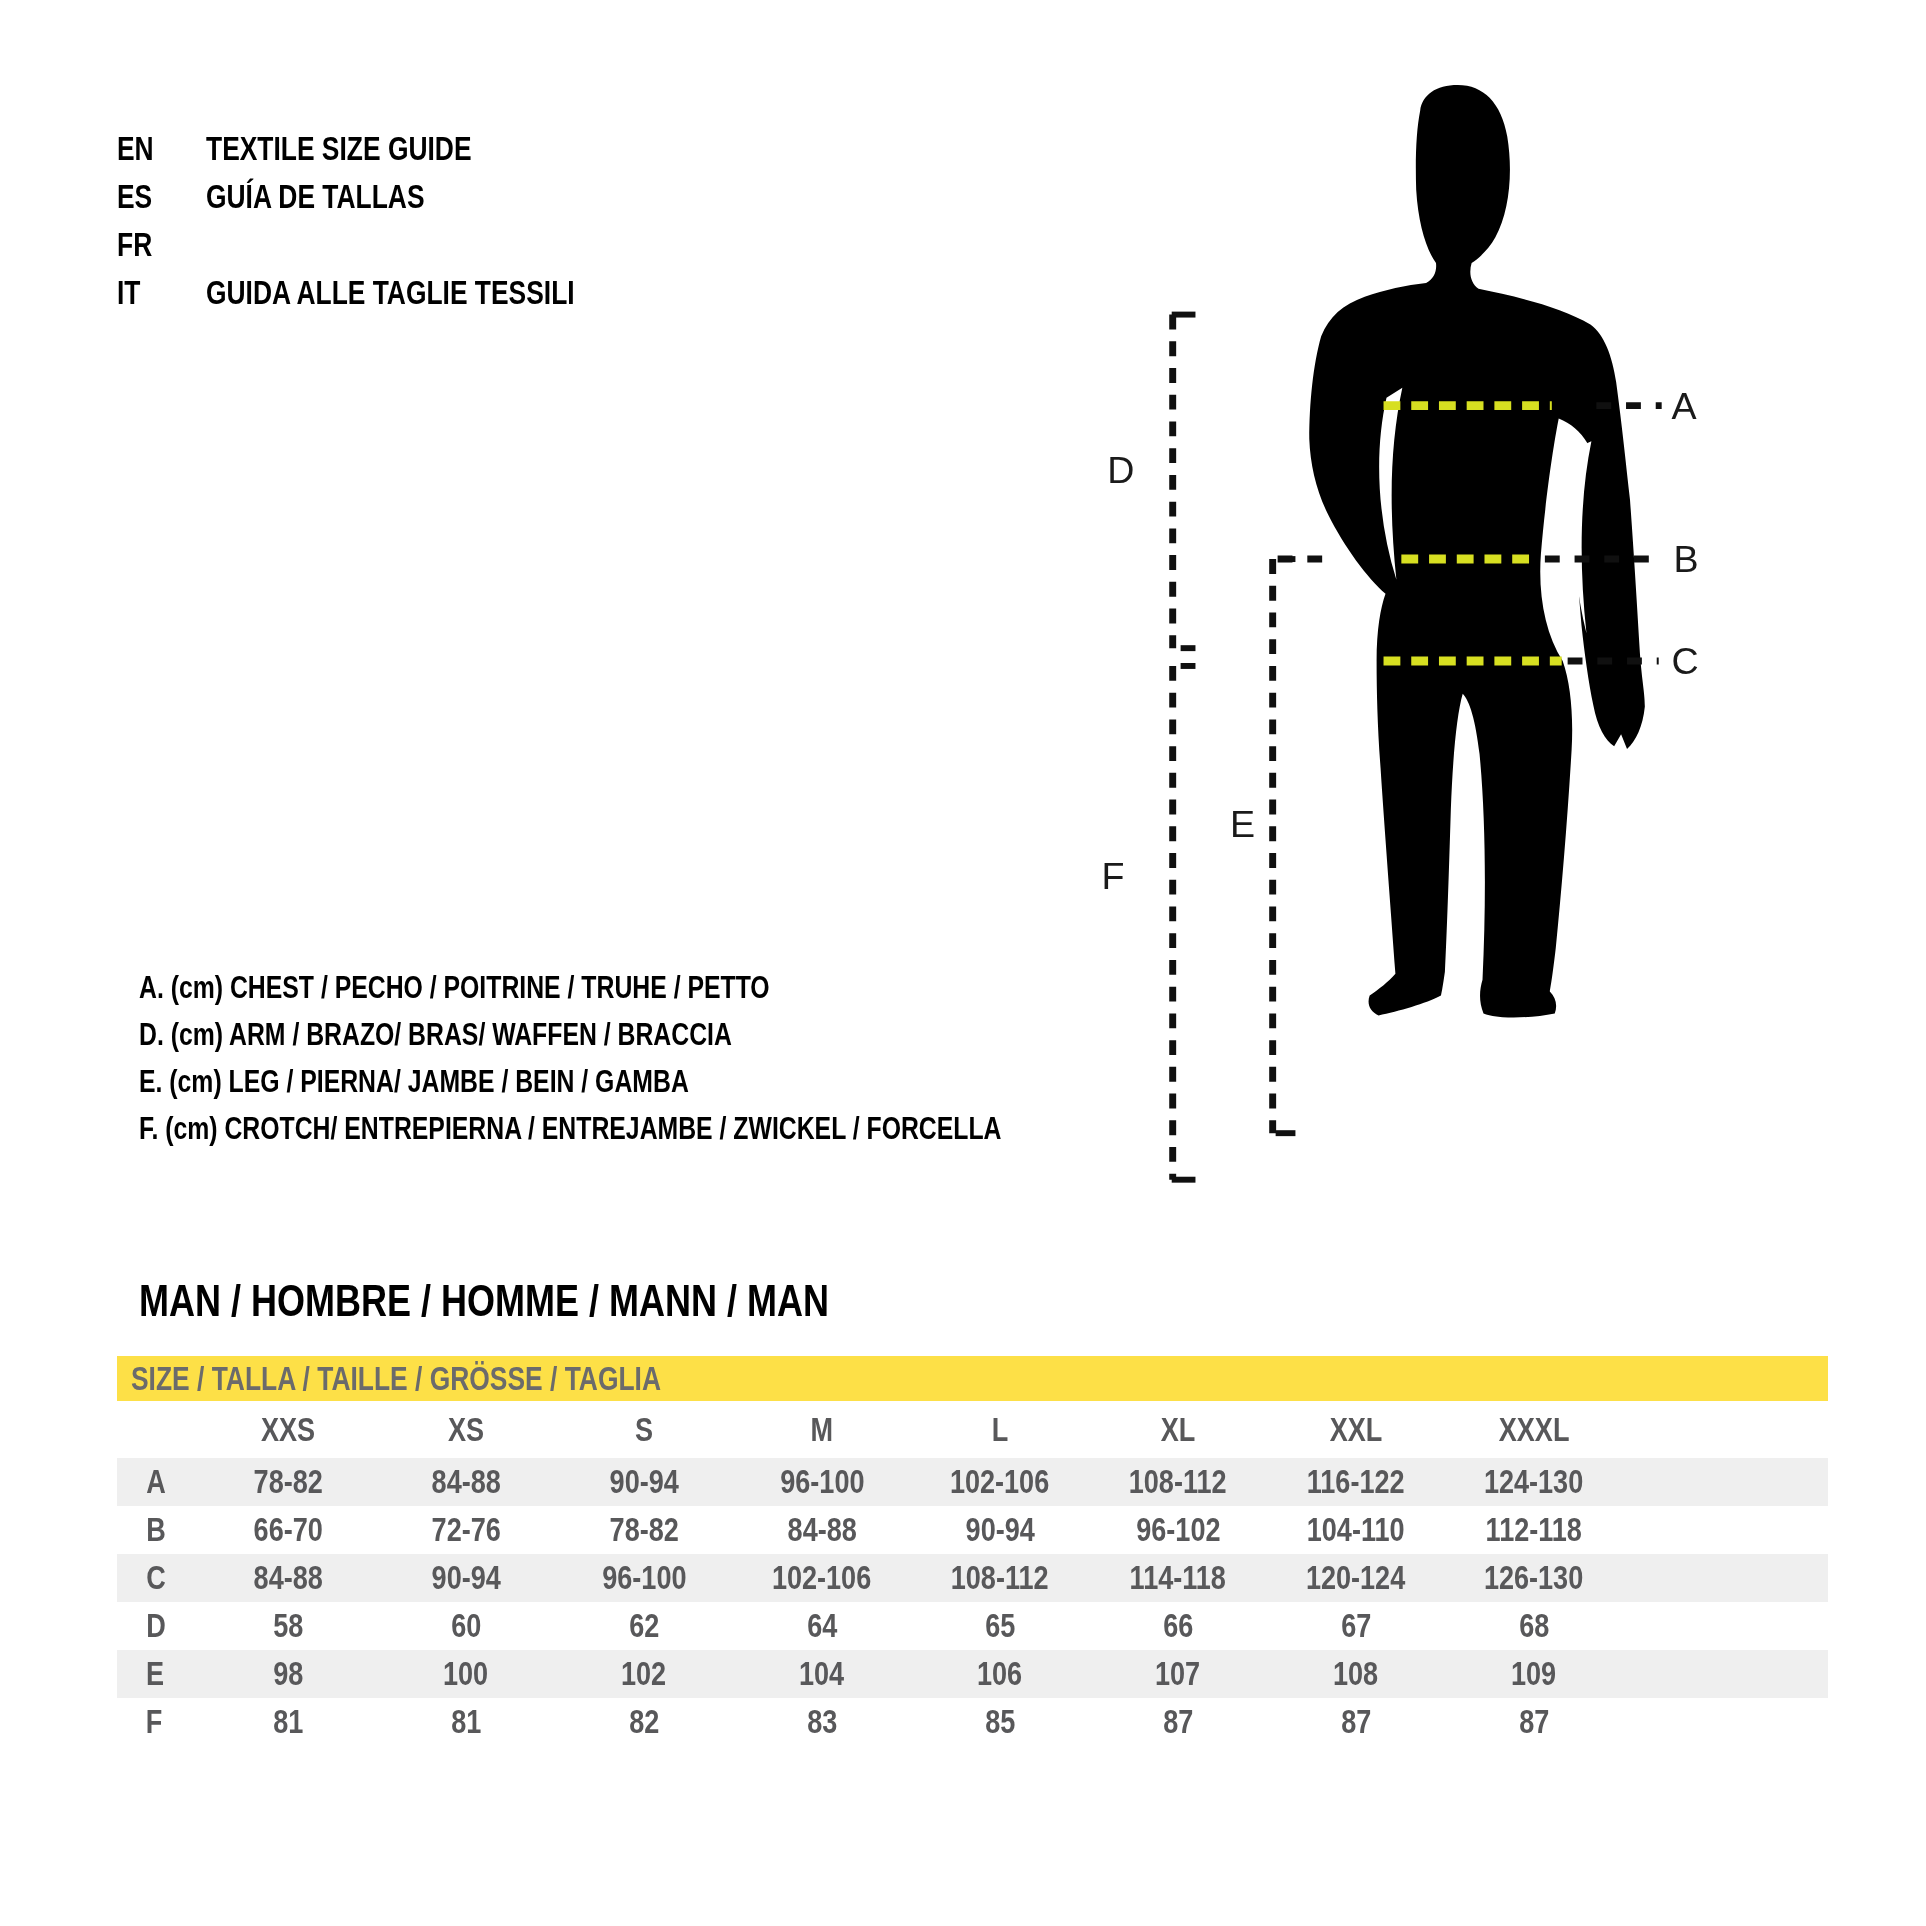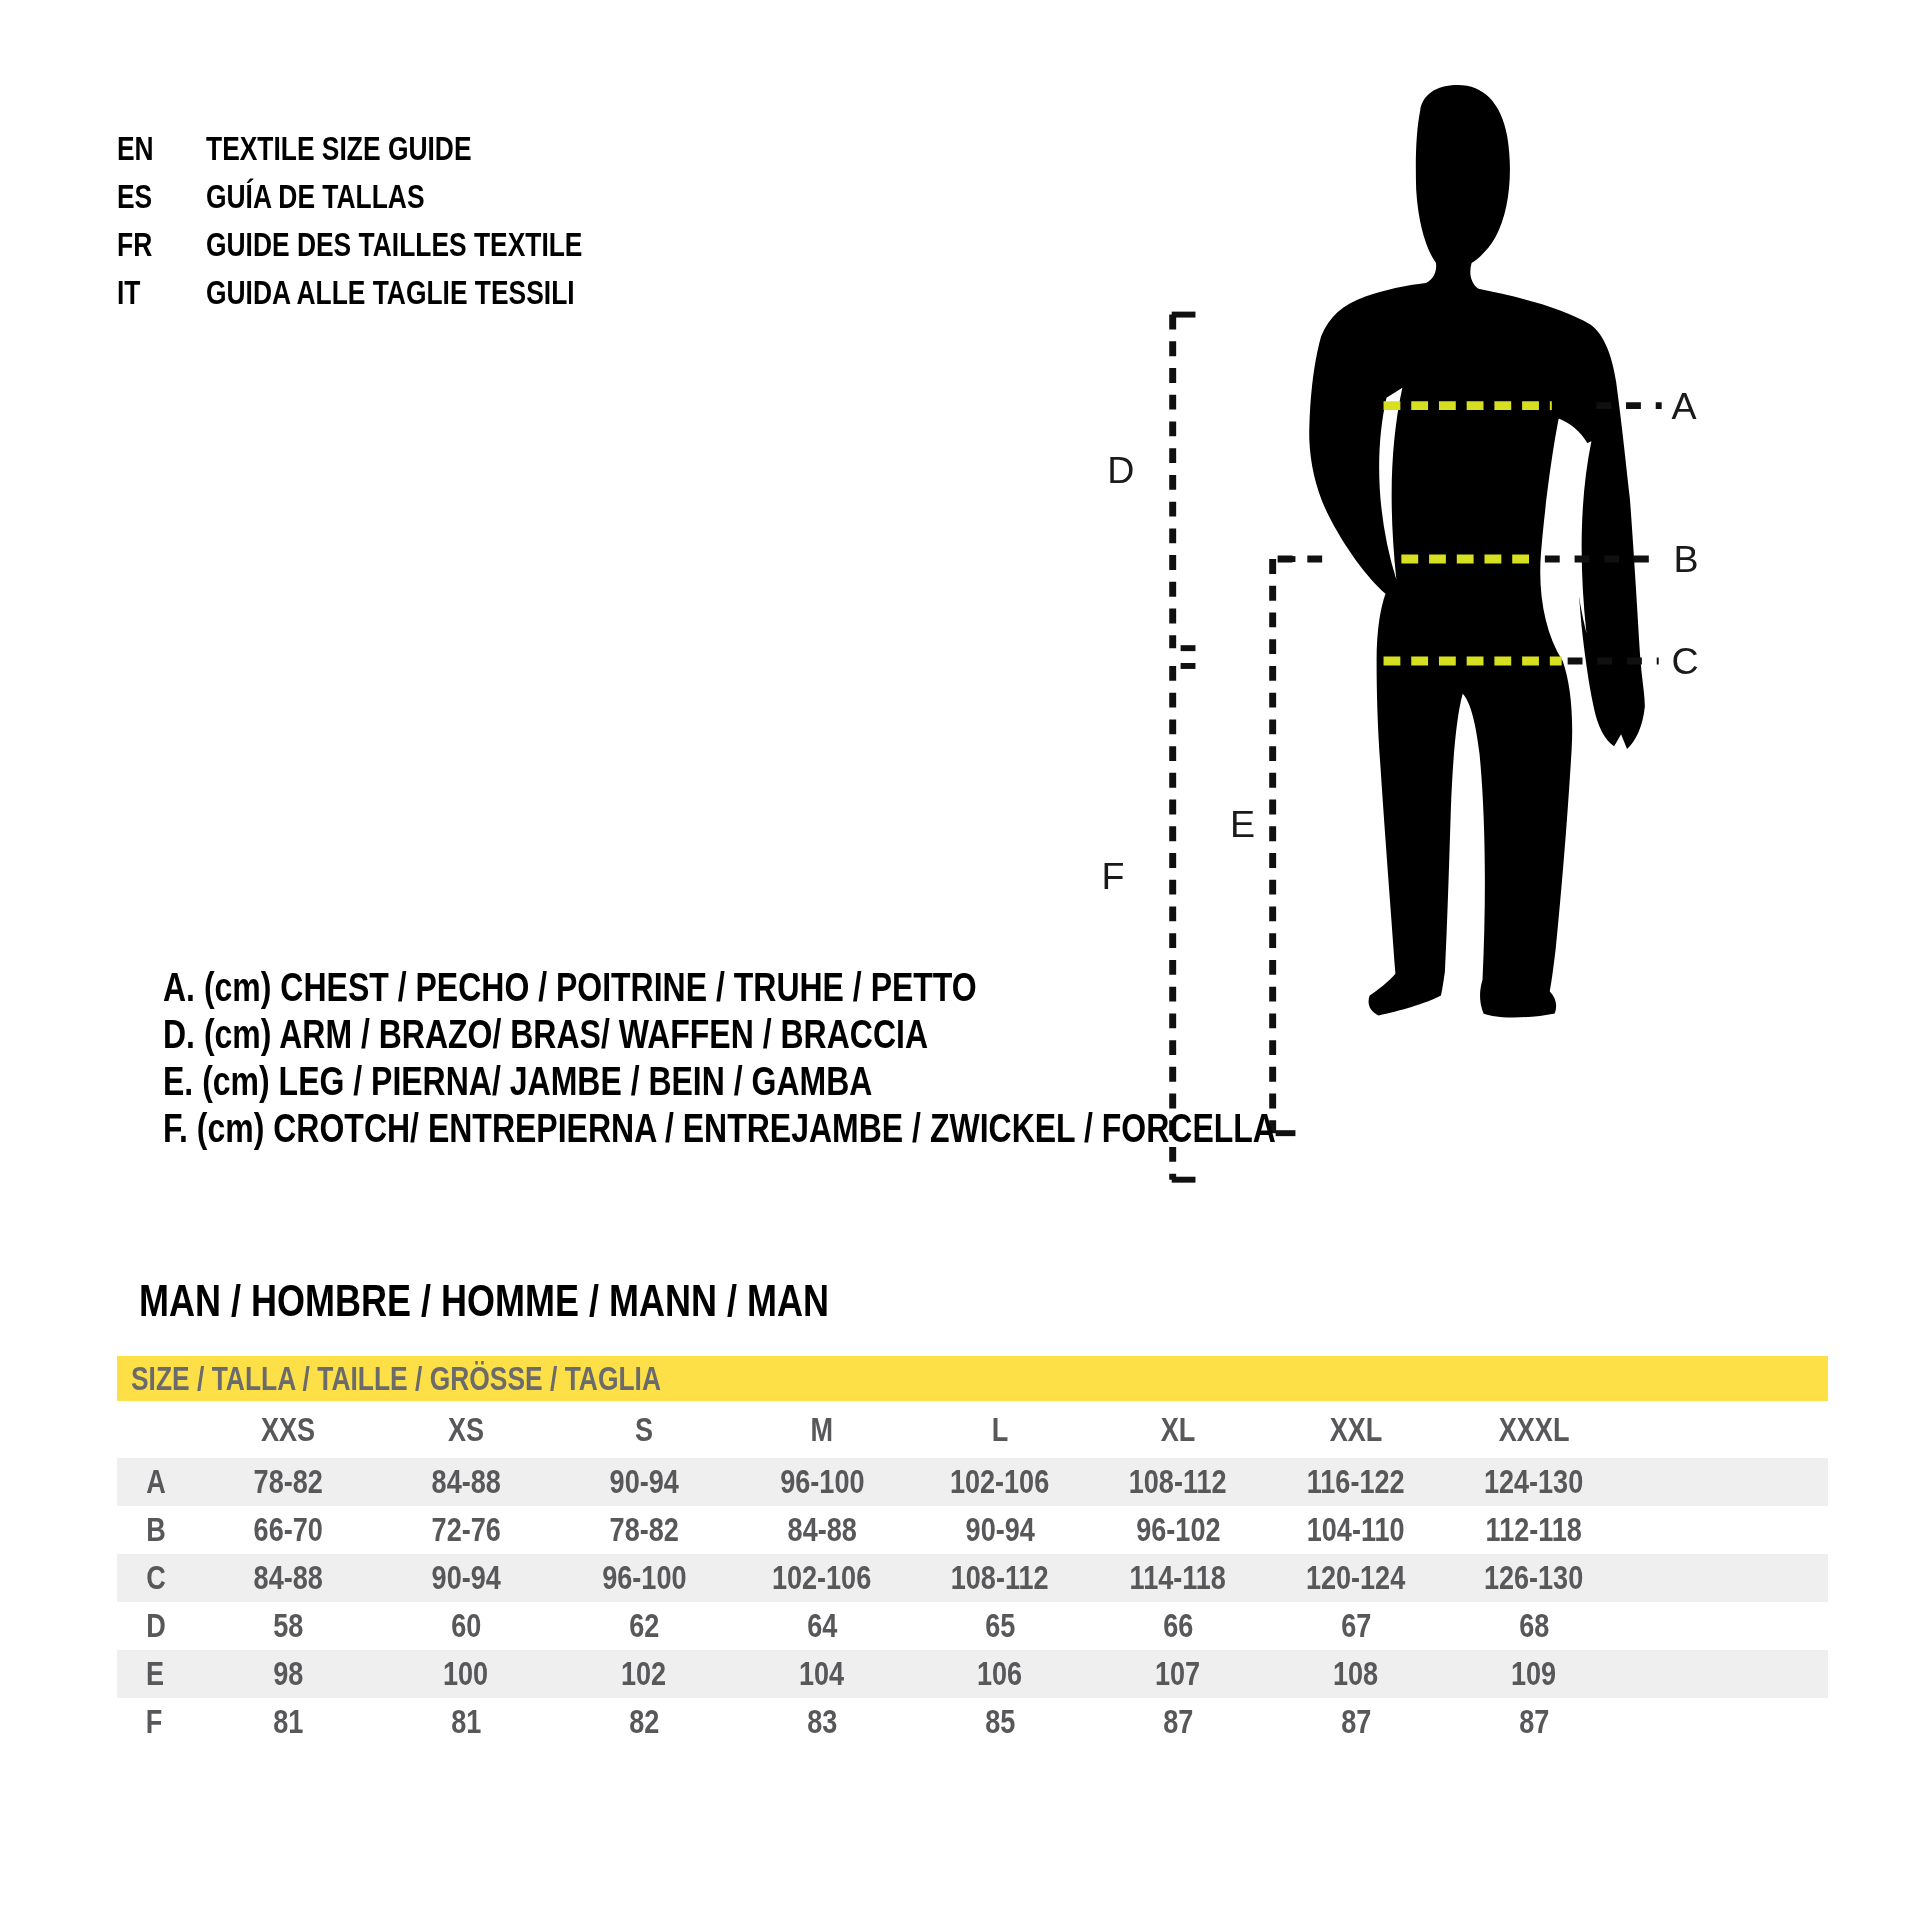--- a/index.html
+++ b/index.html
@@ -9,21 +9,21 @@
   }
   .cd{display:inline-block;transform:scaleX(0.8);transform-origin:0 50%;white-space:nowrap;}
   .cdc{display:inline-block;transform:scaleX(0.82);transform-origin:50% 50%;white-space:nowrap;}
 
   
   .langs{position:absolute;left:117px;top:125px;}
   .lang-row{display:flex;height:48px;align-items:center;font-size:33px;font-weight:700;}
   .lang-code{width:89px;}
   
   .legend{position:absolute;left:139px;top:964px;}
-  .legend-row{height:47px;display:flex;align-items:center;font-size:40px;font-weight:700;margin-left:24px;}
+  .legend-row{height:47px;display:flex;align-items:center;font-size:31px;font-weight:700;}
   
   .gender{position:absolute;left:139px;top:1277px;height:47px;display:flex;align-items:center;
           font-size:45px;font-weight:700;}
   
   .figure{position:absolute;left:1040px;top:79px;width:693px;height:1168px;}
   .figure text{font-family:"Liberation Sans",sans-serif;font-size:38px;fill:#1a1a1a;font-weight:400;}
   
   .size-table{position:absolute;left:117px;top:1356px;width:1711px;font-weight:700;}
   .t-band{height:45px;background:#fde047;display:flex;align-items:center;padding-left:14px;
           color:#6b6b6b;font-size:33px;box-sizing:border-box;}
@@ -43,21 +43,20 @@
     <div class="lang-row">
       <span class="lang-code"><span class="cd">EN</span></span>
       <span><span class="cd">TEXTILE SIZE GUIDE</span></span>
     </div>
     <div class="lang-row">
       <span class="lang-code"><span class="cd">ES</span></span>
       <span><span class="cd">GUÍA DE TALLAS</span></span>
     </div>
     <div class="lang-row">
       <span class="lang-code"><span class="cd">FR</span></span>
-      <span><span class="cd">GUIDE DES TAILLES TEXTILE</span></span>
     </div>
     <div class="lang-row">
       <span class="lang-code"><span class="cd">IT</span></span>
       <span><span class="cd">GUIDA ALLE TAGLIE TESSILI</span></span>
     </div>
   </div>
 
   <svg class="figure" viewBox="1050 80 700 1180">
 
     <path fill="#000000" d="

